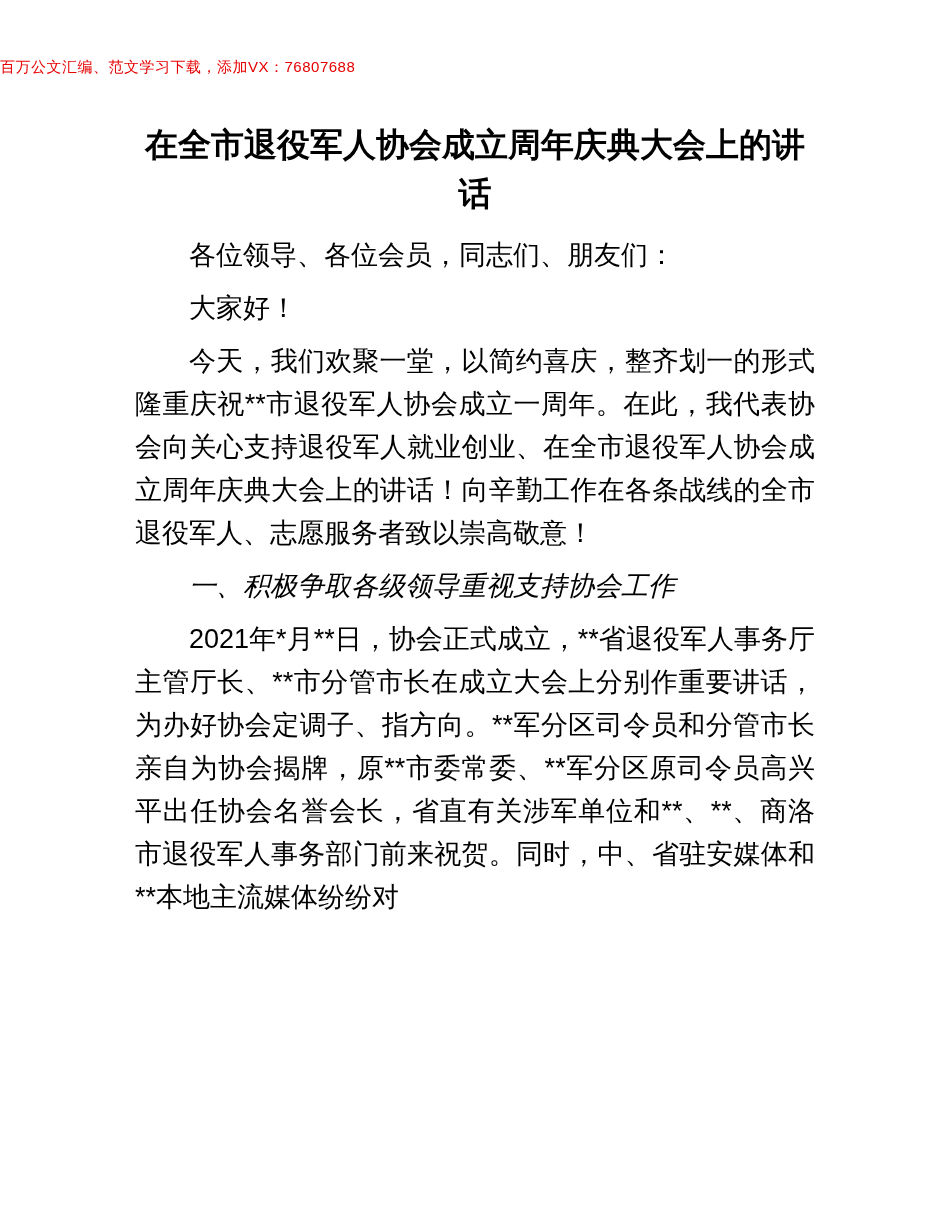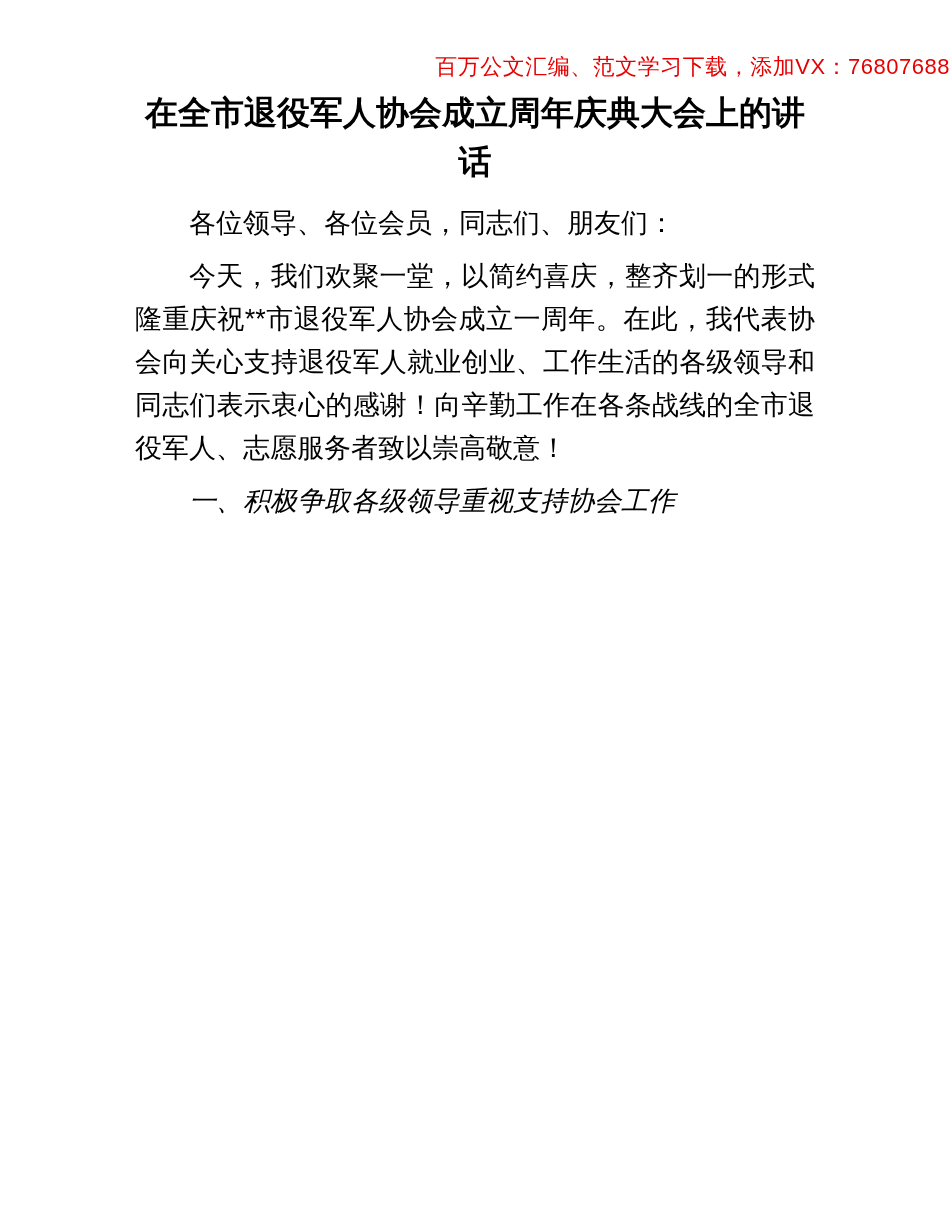--- a/index.html
+++ b/index.html
@@ -12,29 +12,29 @@
     position: relative;
     width: 950px;
     height: 1230px;
     margin: 0 auto;
     background: #ffffff;
     overflow: hidden;
     color: #000000;
   }
   .header-note {
     margin-top: 52px;
-    text-align: right;
-    font-size: 22px;
+    text-align: left;
+    font-size: 15px;
     line-height: 30px;
     color: #e60000;
     letter-spacing: 0.5px;
   }
   .doc-title {
     width: 690px;
-    margin: 6px auto 0;
+    margin: 38px auto 0;
     text-align: center;
     font-size: 33px;
     font-weight: 700;
     line-height: 49px;
     color: #000000;
   }
   .doc-body {
     width: 680px;
     margin: 16px auto 14px;
     font-size: 27px;
@@ -56,17 +56,19 @@
 <body>
 
 <div class="page">
 
   <div class="header-note">百万公文汇编、范文学习下载，添加VX：76807688</div>
 
   <h1 class="doc-title">在全市退役军人协会成立周年庆典大会上的讲话</h1>
 
   <div class="doc-body">
     <p>各位领导、各位会员，同志们、朋友们：</p>
-    <p>今天，我们欢聚一堂，以简约喜庆，整齐划一的形式隆重庆祝**市退役军人协会成立一周年。在此，我代表协会向关心支持退役军人就业创业、工作生活的各级领导和同志们表示衷心的感谢！向辛勤工作在各条战线的全市退役军人、志愿服务者致以崇高敬意！</p>
+    <p>大家好！</p>
+    <p>今天，我们欢聚一堂，以简约喜庆，整齐划一的形式隆重庆祝**市退役军人协会成立一周年。在此，我代表协会向关心支持退役军人就业创业、在全市退役军人协会成立周年庆典大会上的讲话！向辛勤工作在各条战线的全市退役军人、志愿服务者致以崇高敬意！</p>
     <p class="section-heading">一、积极争取各级领导重视支持协会工作</p>
+    <p>2021年*月**日，协会正式成立，**省退役军人事务厅主管厅长、**市分管市长在成立大会上分别作重要讲话，为办好协会定调子、指方向。**军分区司令员和分管市长亲自为协会揭牌，原**市委常委、**军分区原司令员高兴平出任协会名誉会长，省直有关涉军单位和**、**、商洛市退役军人事务部门前来祝贺。同时，中、省驻安媒体和**本地主流媒体纷纷对</p>
   </div>
 
 </div>
 
 </body></html>

